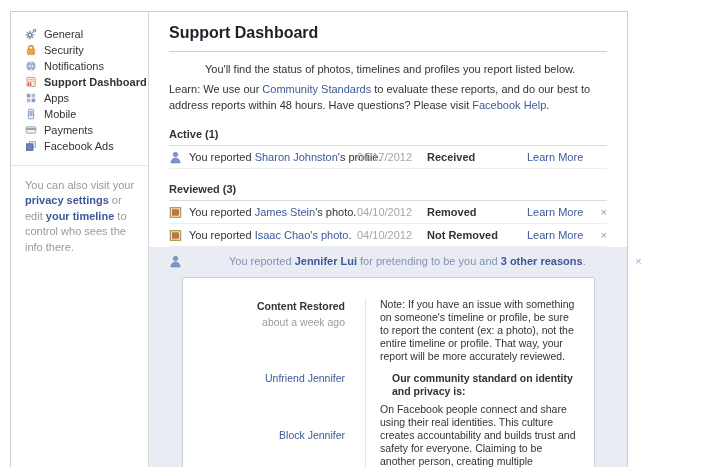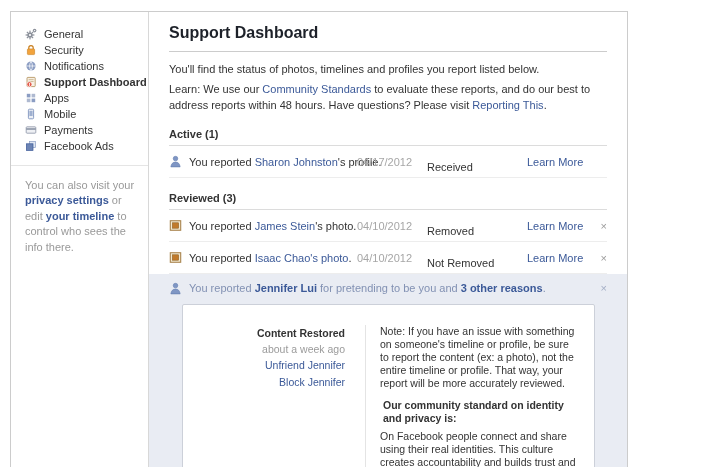--- a/index.html
+++ b/index.html
@@ -25,52 +25,52 @@
   .nav-item .nav-icon { width: 12px; height: 12px; margin-right: 7px; flex-shrink: 0; }
   .nav-label { color: #333; white-space: nowrap; }
   .nav-item.selected .nav-label { font-weight: bold; }
   .sidebar-divider { border: none; border-top: 1px solid #e5e5e5; margin: 11px 0 0 0; }
   .sidebar-note { padding: 12px 10px 0 14px; color: #999; line-height: 1.4; }
   .sidebar-note a { font-weight: bold; }
 
   
   .content { flex: 1; padding: 12px 20px 0 20px; display: flex; flex-direction: column; min-width: 0; }
   .page-title { font-size: 16px; font-weight: bold; color: #1d2129; padding-bottom: 9px; border-bottom: 1px solid #ccc; }
-  .intro { margin-top: 11px; }
+  .intro { margin-top: 11px; margin-left: 36px; }
   .note-p { margin-top: 7px; line-height: 1.45; }
 
   .section-title { font-weight: bold; margin-top: 14px; padding-bottom: 5px; border-bottom: 1px solid #dcdcdc; }
   .report-row { display: flex; align-items: center; padding: 5px 0 4px 0; border-bottom: 1px solid #ededed; }
   .row-icon { width: 13px; height: 13px; margin-right: 7px; flex-shrink: 0; }
   .row-text { flex: 1; min-width: 0; white-space: nowrap; }
   .row-date { width: 70px; color: #a6a6a6; flex-shrink: 0; }
-  .row-status { width: 100px; font-weight: normal; flex-shrink: 0; margin-top: 10px; }
+  .row-status { width: 100px; font-weight: bold; flex-shrink: 0; }
   .row-action { width: 64px; flex-shrink: 0; }
   .row-close { width: 16px; text-align: right; color: #9b9b9b; cursor: pointer; flex-shrink: 0; }
 
   
   .expanded { background: #e9ecf3; margin: 0 -20px; padding: 0 20px; flex: 1; display: flex; flex-direction: column; }
-  .exp-row { display: flex; align-items: center; padding: 8px 0 7px 0; color: #8291b3; }
+  .exp-row { display: flex; align-items: center; padding: 8px 0 7px 0; color: #8291b3; gap: 40px; }
   .exp-row .row-icon { margin-right: 7px; }
   .exp-row .exp-text { flex: 1; white-space: nowrap; }
   .exp-row .name-link, .exp-row .reasons-link { font-weight: bold; color: #3b5998; }
   .exp-row .row-close { color: #a4aec6; }
 
   .exp-box {
     background: #fff; border: 1px solid #ccd0d9; border-radius: 2px;
     margin: 2px 12px 0 13px; display: flex;
     padding: 20px 10px 12px 14px;
     font-size: 10.5px;
   }
   .exp-left { width: 168px; flex-shrink: 0; text-align: right; padding-right: 20px; line-height: 1.55; }
   .exp-left .restored-title { font-weight: bold; color: #333; text-align: right; }
   .exp-left .restored-time { color: #9b9b9b; }
-  .exp-left a { display: block; }
+  .exp-left a { display: block; margin-top: 40px; }
   .exp-right { flex: 1; border-left: 1px solid #e4e4e4; padding-left: 14px; padding-right: 4px; line-height: 1.25; }
-  .exp-right .std-heading { font-weight: bold; margin: 8px 0 5px 3px; }
+  .exp-right .std-heading { font-weight: bold; margin: 8px 0 5px 12px; }
 </style>
 </head>
 <body>
 
 <div class="card">
 
   <div class="sidebar">
 
     <div class="nav-item">
       <svg class="nav-icon" viewBox="0 0 12 12">
@@ -158,21 +158,21 @@
     </div>
   </div>
 
   <div class="content">
 
     <div class="page-title">Support Dashboard</div>
 
     <div class="intro">You'll find the status of photos, timelines and profiles you report listed below.</div>
 
     <div class="note-p">
-      <span>Learn: We use our </span><a>Community Standards</a><span> to evaluate these reports, and do our best to address reports within 48 hours. Have questions? Please visit </span><a>Reporting This</a><span>.</span>
+      <span>Learn: We use our </span><a>Community Standards</a><span> to evaluate these reports, and do our best to address reports within 48 hours. Have questions? Please visit </span><a>Facebook Help</a><span>.</span>
     </div>
 
     <div class="section-title">Active (1)</div>
 
     <div class="report-row">
       <svg class="row-icon" viewBox="0 0 12 12">
         <circle cx="6" cy="3.3" r="2.1" fill="#7f96c4" stroke="#5c77ab" stroke-width="0.5"></circle>
         <path d="M1.7 11c.3-3 2-4.5 4.3-4.5S10 8 10.3 11z" fill="#7f96c4" stroke="#5c77ab" stroke-width="0.5"></path>
       </svg>
       <span class="row-text"><span>You reported </span><a>Sharon Johnston</a><span>'s profile.</span></span>

